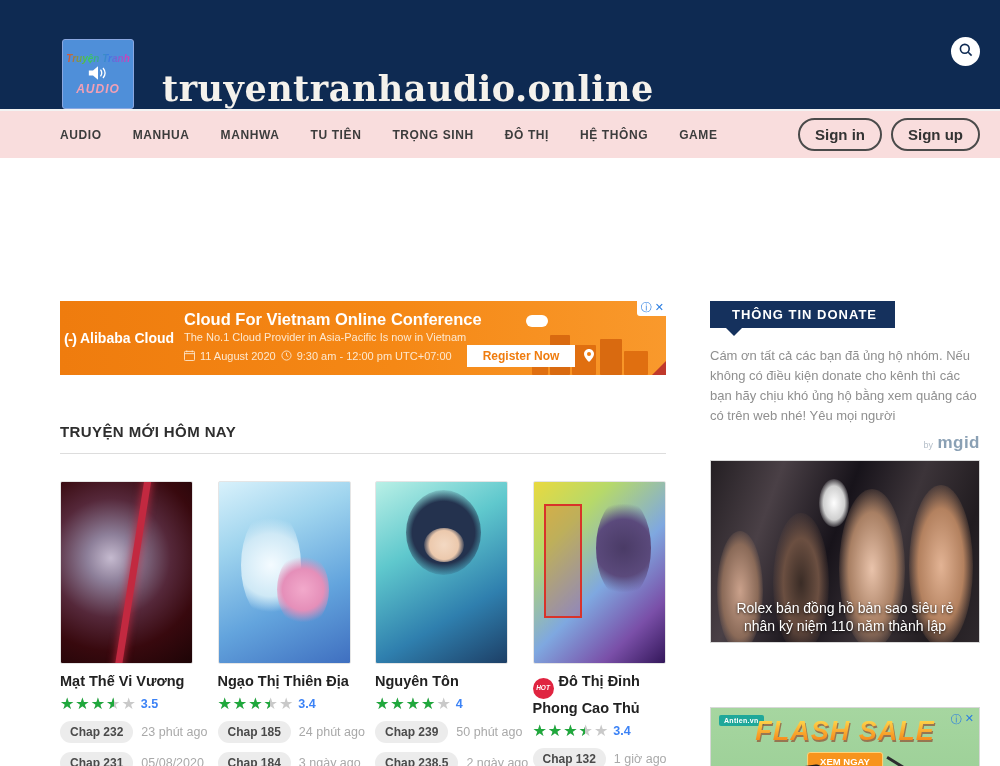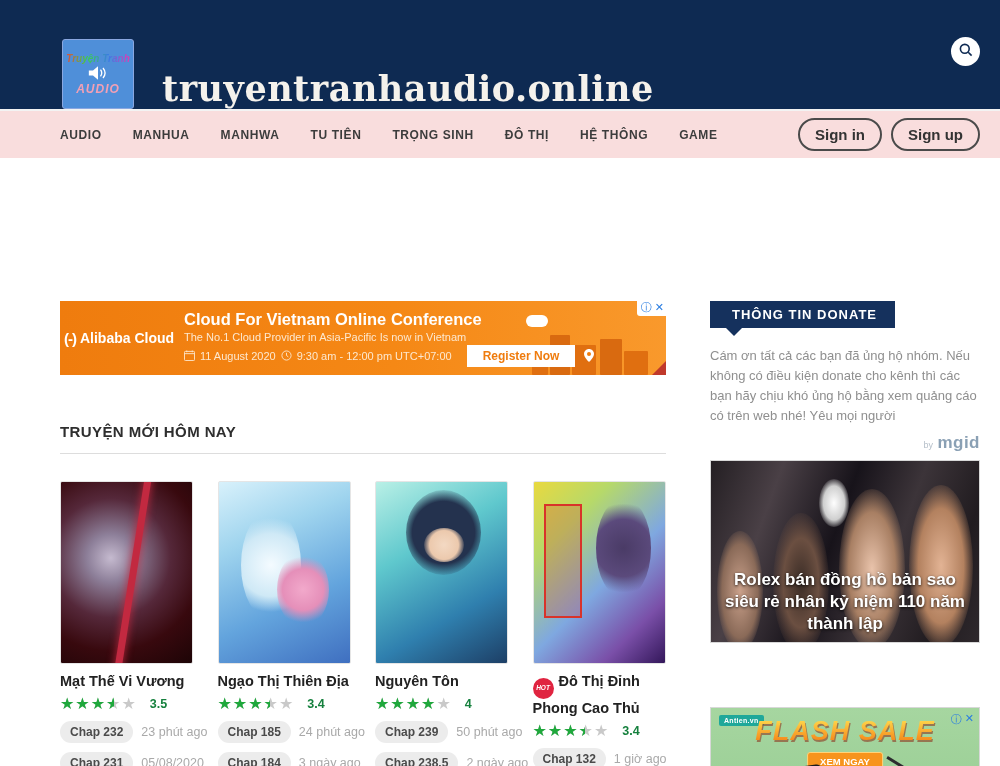--- a/index.html
+++ b/index.html
@@ -75,21 +75,21 @@
   .cover-4 { background:linear-gradient(135deg,#e9d93f 0%,#b6d96a 25%,#7fa8e0 55%,#7a4fa8 80%,#33175a 100%); }
   .cover-4::before { content:""; position:absolute; left:10px; top:22px; width:34px; height:110px; border:2px solid #d8332a; background:rgba(216,51,42,0.25); }
   .cover-4::after { content:""; position:absolute; right:14px; top:16px; width:55px; height:100px; border-radius:50%; background:radial-gradient(circle,#4a3b66 0%,#5b4a7c 50%,transparent 78%); }
   .comic-title { margin-top:8px; font-size:14.5px; font-weight:bold; color:#222; line-height:1.25; cursor:pointer; }
   .hot-badge { display:inline-flex; align-items:center; justify-content:center; width:21px; height:21px; border-radius:50%;
                background:#e02440; color:#fff; font-size:6.5px; font-style:italic; font-weight:bold; margin-right:5px; vertical-align:-4px; }
   .stars { margin-top:6px; display:flex; align-items:center; }
   .stars-wrap { position:relative; font-size:16px; line-height:1; letter-spacing:1px; }
   .stars-bg { color:#c9c9c9; }
   .stars-fg { position:absolute; left:0; top:0; overflow:hidden; white-space:nowrap; color:#1fa83c; width:0; }
-  .rating-num { margin-left:13px; font-size:12.5px; font-weight:bold; color:#15803d; }
+  .rating-num { margin-left:4px; font-size:12.5px; font-weight:bold; color:#3b82f6; }
   .chap-row { margin-top:9px; display:flex; align-items:center; }
   .chap-pill { background:#ececec; border:none; border-radius:12px; padding:4px 10px; font-size:12px; font-weight:bold; color:#4a4a4a; cursor:pointer; white-space:nowrap; }
   .chap-time { margin-left:8px; font-size:12.5px; color:#a9a9a9; white-space:nowrap; }
 
   
   .donate-ribbon { position:relative; margin-top:143px; display:inline-block; background:#15315d; color:#fff;
                    font-size:13px; font-weight:bold; letter-spacing:1px; padding:6px 18px 6px 22px; }
   .donate-ribbon::after { content:""; position:absolute; left:16px; bottom:-8px; width:0; height:0;
                           border-left:8px solid transparent; border-right:8px solid transparent; border-top:8px solid #15315d; }
   .donate-text { margin-top:18px; font-size:13px; color:#8f8f8f; line-height:1.55; }
@@ -98,21 +98,21 @@
   .mgid-brand { font-size:17px; font-weight:bold; color:#8aa0b4; letter-spacing:0.5px; }
   .photo-ad { position:relative; margin-top:7px; width:270px; height:183px; border:1px solid #d8d8d8; cursor:pointer; overflow:hidden;
               background:linear-gradient(110deg,#241f23 0%,#4a4046 22%,#17131a 45%,#3c3439 65%,#211c20 85%,#2e282c 100%); }
   .pa-fig { position:absolute; border-radius:50%; }
   .pa-f1 { left:6px; top:70px; width:46px; height:120px; background:radial-gradient(ellipse,#caa18b 0%,#8a6a58 55%,transparent 75%); }
   .pa-f2 { left:62px; top:52px; width:56px; height:140px; background:radial-gradient(ellipse,#3a2c26 0%,#6b4f41 45%,transparent 75%); }
   .pa-f3 { left:128px; top:28px; width:66px; height:160px; background:radial-gradient(ellipse,#e9c3ab 0%,#a87f63 50%,transparent 75%); }
   .pa-f4 { left:198px; top:24px; width:64px; height:162px; background:radial-gradient(ellipse,#e2b394 0%,#b3815f 50%,transparent 75%); }
   .pa-light { position:absolute; left:108px; top:18px; width:30px; height:48px; border-radius:50%; background:radial-gradient(ellipse,#fefefe 0%,#cfcfcf 50%,transparent 75%); }
   .photo-caption { position:absolute; left:0; right:0; bottom:6px; padding:0 10px; text-align:center; color:#fff;
-                   font-size:17px; font-weight:bold; line-height:1.3; text-shadow:0 1px 3px rgba(0,0,0,0.85); }
+                   font-size:14px; font-weight:normal; line-height:1.3; text-shadow:0 1px 3px rgba(0,0,0,0.85); }
   .flash-ad { position:relative; margin-top:64px; width:270px; height:120px; border:1px solid #d8d8d8;
               background:linear-gradient(180deg,#a6d6a0,#97cc92); cursor:pointer; }
   .flash-badge { position:absolute; left:8px; top:7px; background:#1fa89a; color:#fff; font-size:7px; font-weight:bold;
                  padding:2px 5px; border-radius:2px; letter-spacing:0.3px; }
   .flash-title { position:absolute; left:0; right:0; top:8px; text-align:center; font-size:27px; font-weight:bold; font-style:italic; letter-spacing:1px;
                  background:linear-gradient(180deg,#ffd94d 10%,#f68f1e 75%); -webkit-background-clip:text; background-clip:text; color:transparent;
                  filter:drop-shadow(1px 2px 0 rgba(140,40,20,0.55)); }
   .flash-cta { position:absolute; left:50%; top:44px; transform:translateX(-50%); background:#f7941d; border:1px solid #ffd37a; border-radius:3px;
                color:#fff; font-size:9.5px; font-weight:bold; padding:3px 12px; cursor:pointer; }
   .flash-controls { position:absolute; top:4px; right:5px; display:flex; gap:3px; }

